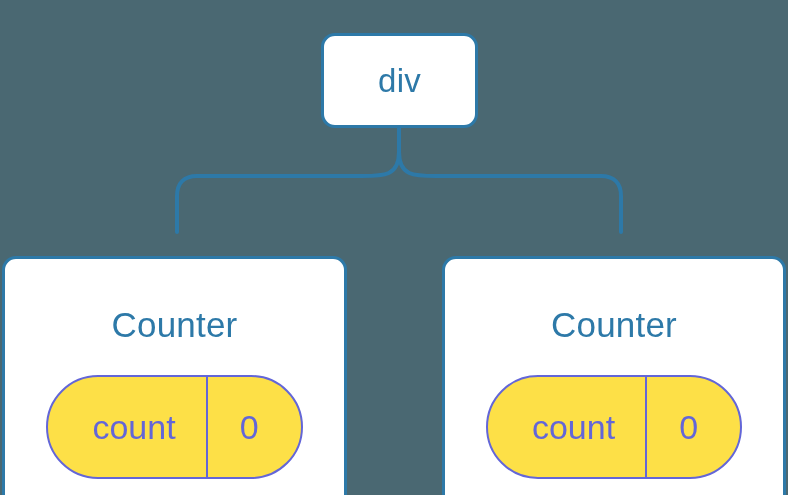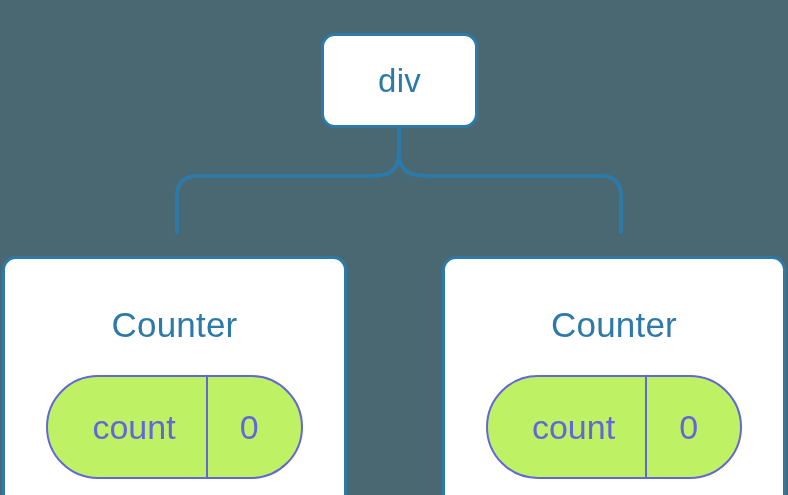--- a/index.html
+++ b/index.html
@@ -86,21 +86,21 @@
 
   
   .state-pill {
     margin-top: 33px;
     height: 104px;
     display: flex;
     align-items: stretch;
     border: 2px solid #6366d8;
     border-radius: 52px;
     box-sizing: border-box;
-    background: #bef264;
+    background: #fde047;
   }
   .pill-key {
     display: flex;
     align-items: center;
     justify-content: center;
     padding: 0 30px 0 44px;
     font-size: 34px;
     color: #6366d8;
     line-height: 1;
   }

